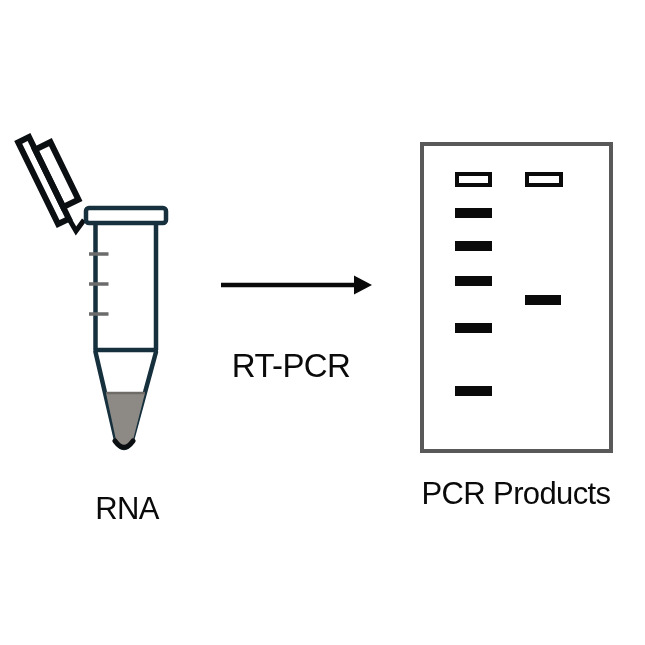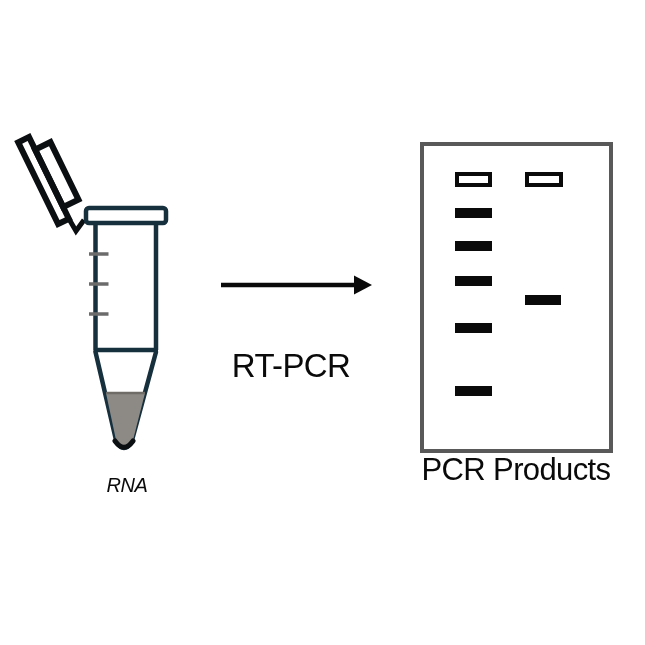--- a/index.html
+++ b/index.html
@@ -16,23 +16,23 @@
     left: 0; top: 0;
   }
   .label {
     position: absolute;
     color: #0a0a0a;
     text-align: center;
     line-height: 1.1;
     letter-spacing: -0.02em;
     white-space: nowrap;
   }
-  .label.rna    { left: 52px;  top: 474px; width: 150px; font-size: 20px; font-style: italic; }
+  .label.rna    { left: 52px;  top: 492px; width: 150px; font-size: 31px; }
   .label.rtpcr  { left: 216px; top: 306px; width: 150px; font-size: 33px; margin-top: 42px; }
-  .label.pcr    { left: 406px; top: 453px; width: 220px; font-size: 31px; }
+  .label.pcr    { left: 406px; top: 477px; width: 220px; font-size: 31px; }
   .gel {
     position: absolute;
     left: 420px; top: 142px;
     width: 185px; height: 303px;
     border: 4px solid #595959;
     background: #ffffff;
   }
   .gel .well {
     position: absolute;
     box-sizing: border-box;

